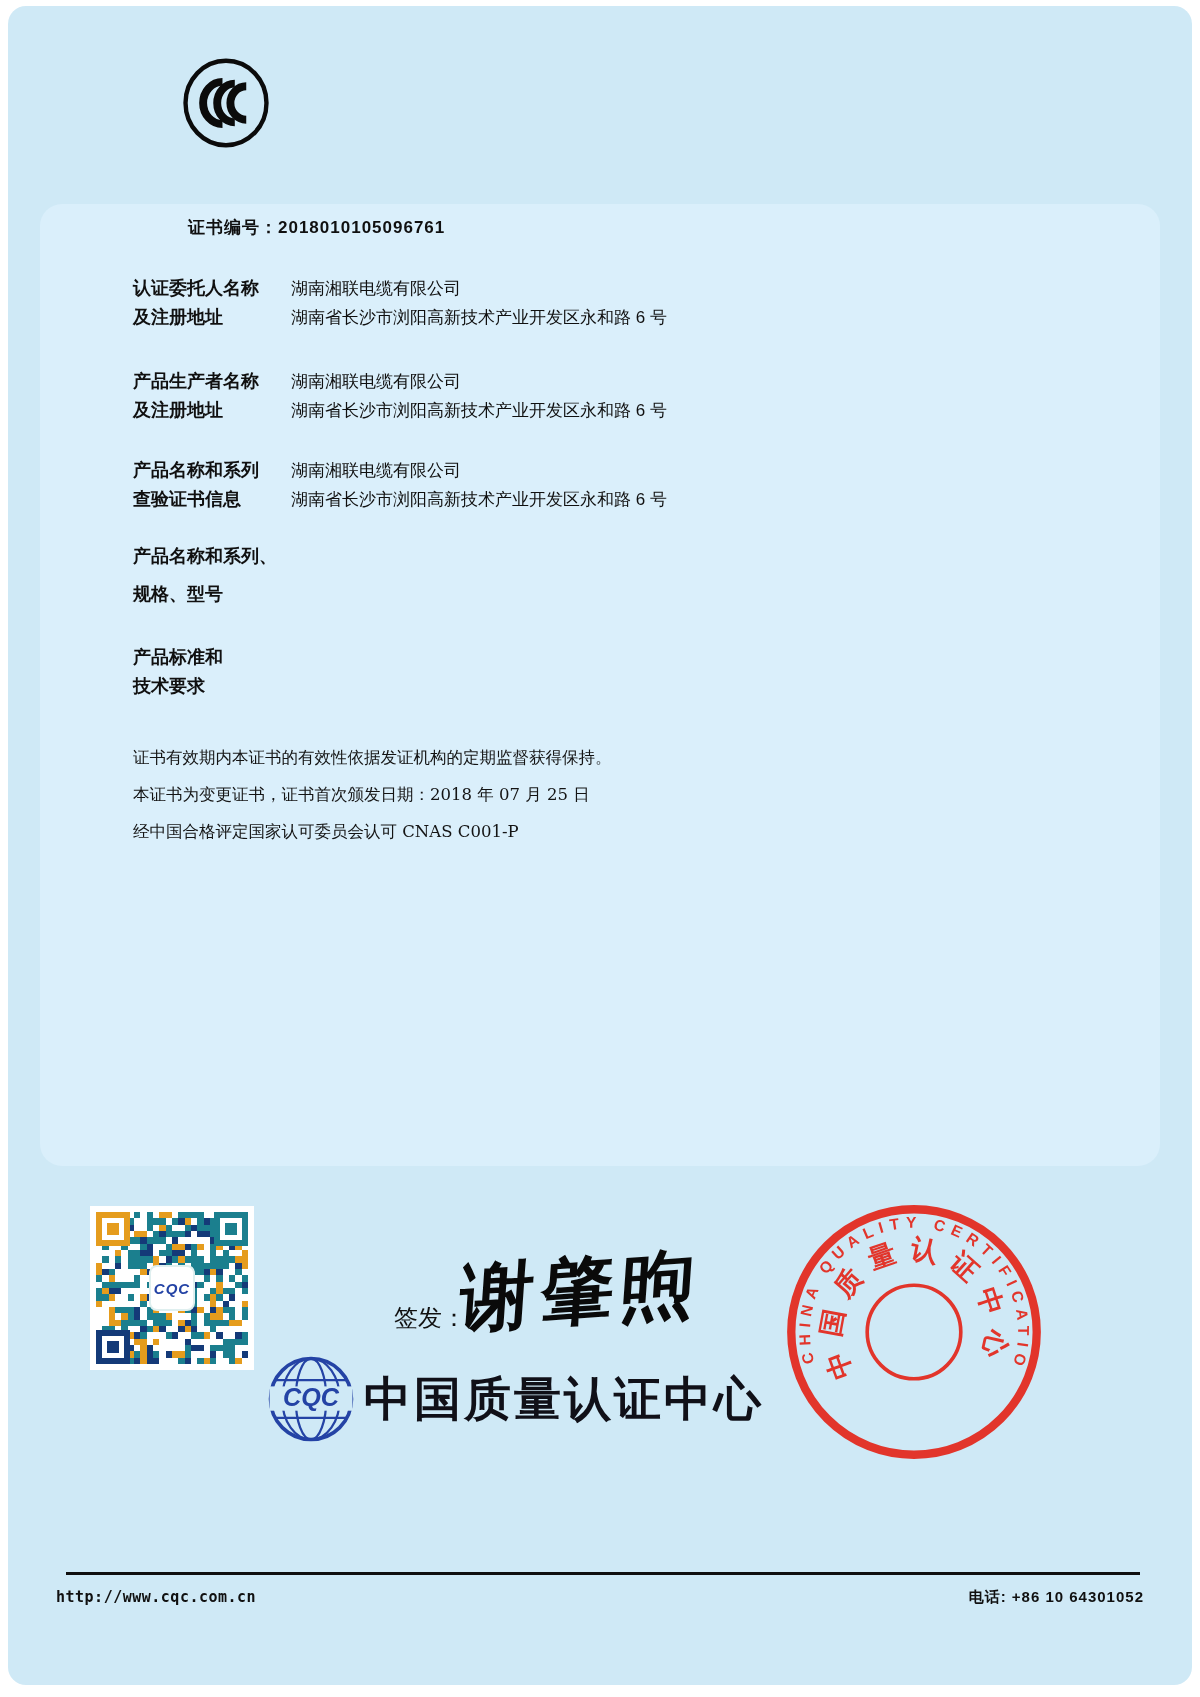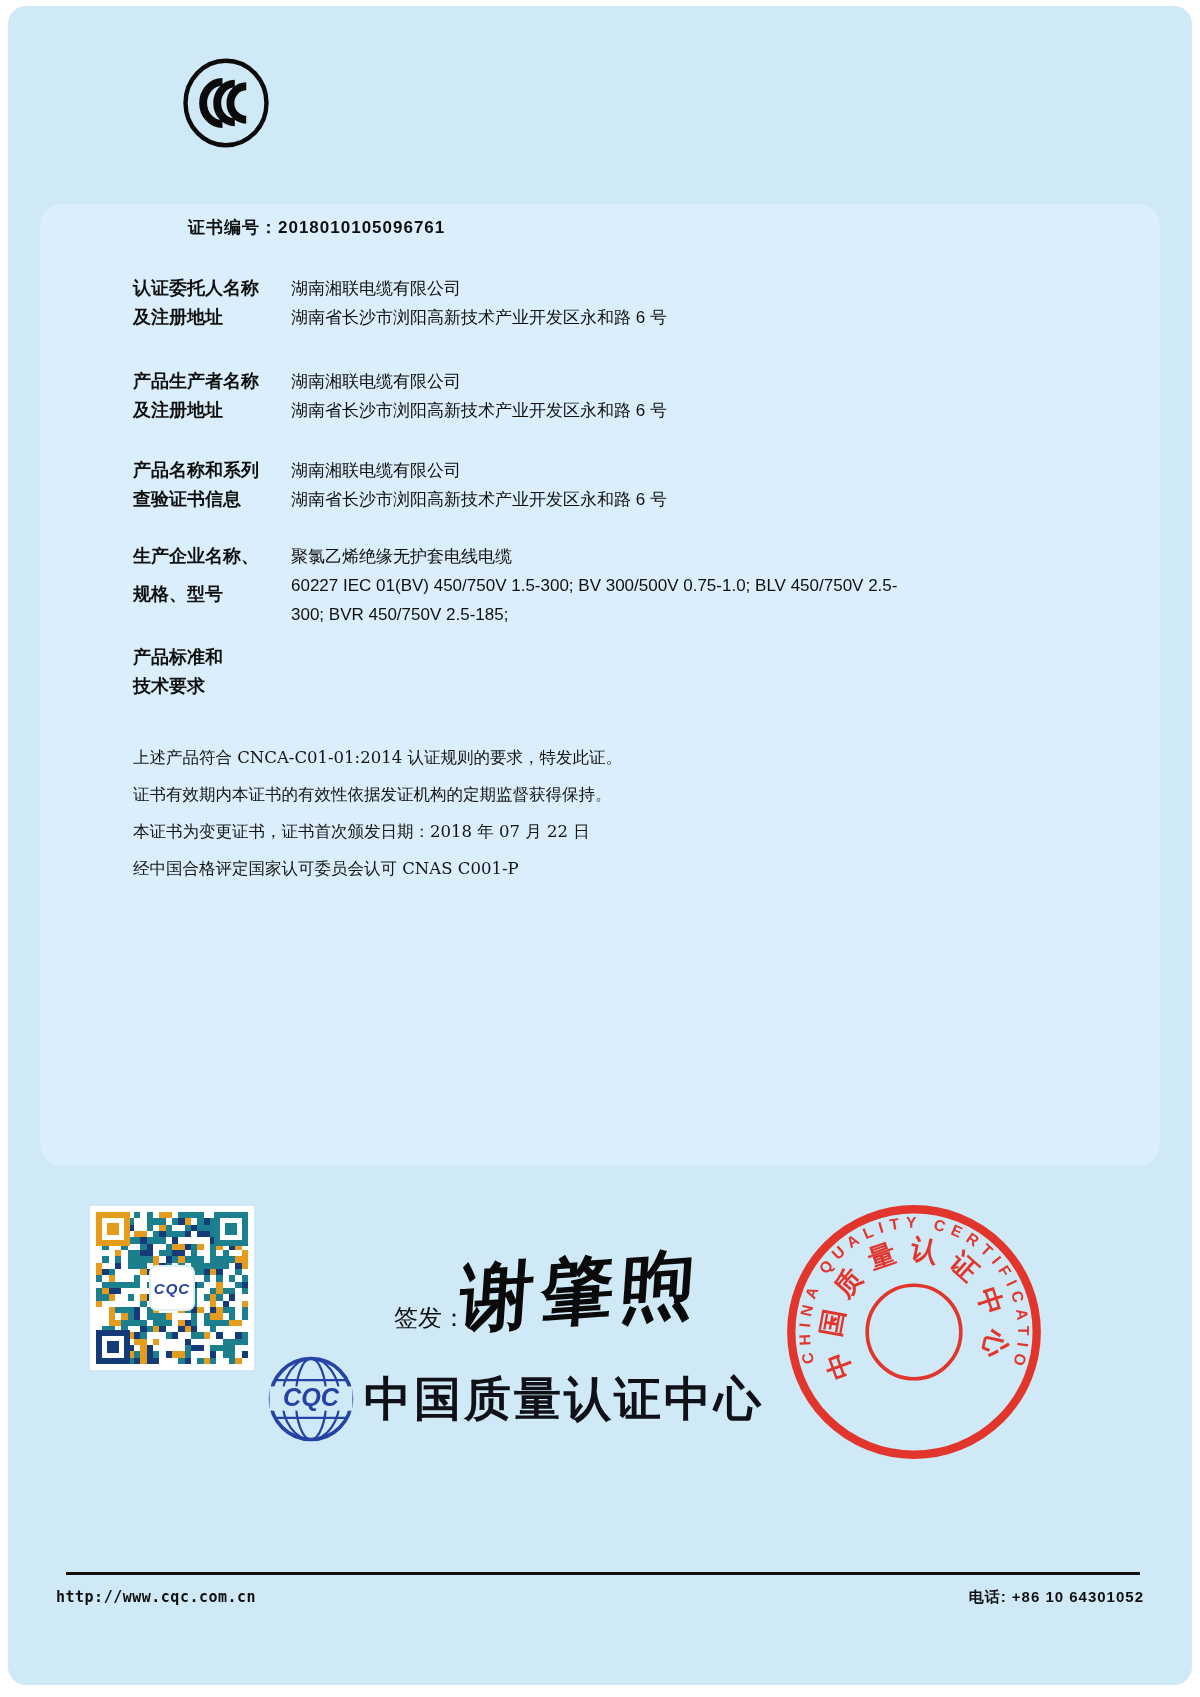--- a/index.html
+++ b/index.html
@@ -124,40 +124,35 @@
           <div>查验证书信息</div>
         </div>
         <div class="values">
           <div>湖南湘联电缆有限公司</div>
           <div>湖南省长沙市浏阳高新技术产业开发区永和路 6 号</div>
         </div>
       </div>
 
       <div class="fieldblock fb4">
         <div class="labels">
-          <div>生产企业名称、</div>
+          <div>产品名称和系列、</div>
           <div>规格、型号</div>
-        </div>
-        <div class="values">
-          <div>聚氯乙烯绝缘无护套电线电缆</div>
-          <div>60227 IEC 01(BV) 450/750V 1.5-300; BV 300/500V 0.75-1.0; BLV 450/750V 2.5-300; BVR 450/750V 2.5-185;</div>
         </div>
       </div>
 
       <div class="fieldblock fb5">
         <div class="labels">
           <div>产品标准和</div>
           <div>技术要求</div>
         </div>
       </div>
 
       <div class="paragraphs">
-        <div>上述产品符合 CNCA-C01-01:2014 认证规则的要求，特发此证。</div>
         <div>证书有效期内本证书的有效性依据发证机构的定期监督获得保持。</div>
-        <div>本证书为变更证书，证书首次颁发日期：2018 年 07 月 22 日</div>
+        <div>本证书为变更证书，证书首次颁发日期：2018 年 07 月 25 日</div>
         <div>经中国合格评定国家认可委员会认可 CNAS C001-P</div>
       </div>
     </div>
 
 
     <div class="qr-code">
       <div class="qr-grid">
           <i style="background: rgb(255, 255, 255);"></i>
           <i style="background: rgb(20, 58, 120);"></i>
           <i style="background: rgb(255, 255, 255);"></i>

